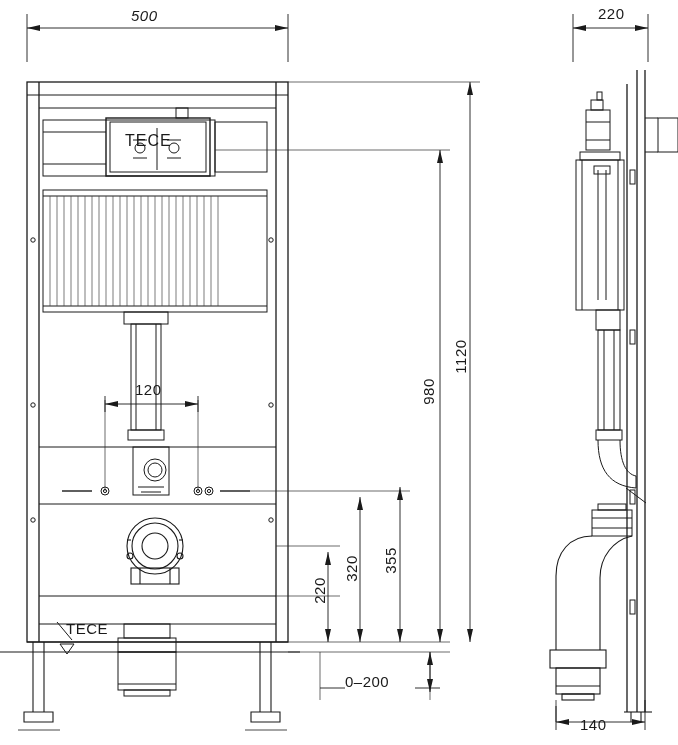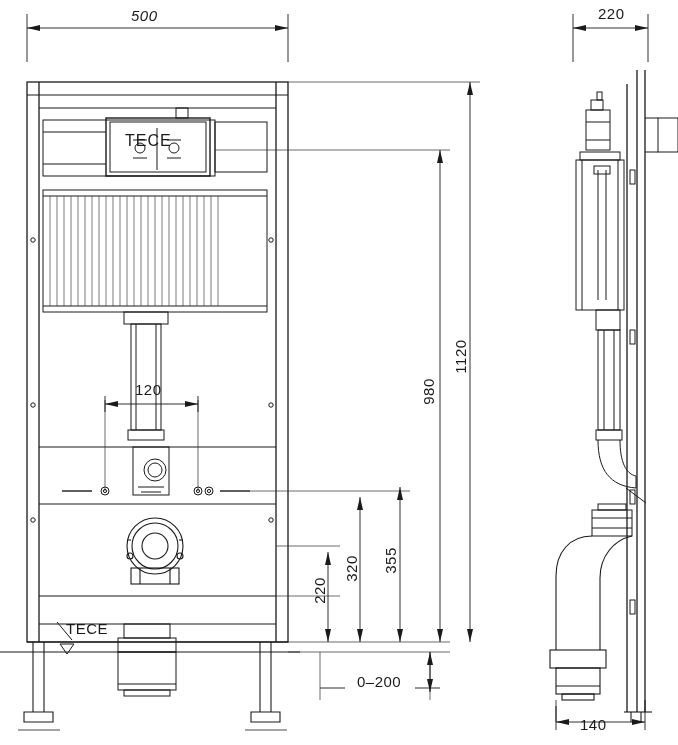--- a/index.html
+++ b/index.html
@@ -346,21 +346,21 @@
   <div class="dim-label vert" style="left:437px;top:348px;width:46px;text-align:center;">1120</div>
 
   <div class="dim-label vert" style="left:408px;top:383px;width:40px;text-align:center;">980</div>
 
   <div class="dim-label vert" style="left:370px;top:552px;width:40px;text-align:center;">355</div>
 
   <div class="dim-label vert" style="left:331px;top:560px;width:40px;text-align:center;">320</div>
 
   <div class="dim-label vert" style="left:299px;top:582px;width:40px;text-align:center;">220</div>
 
-  <div class="dim-label" style="left:345px;top:673px;margin-left:12px;">0–200</div>
+  <div class="dim-label" style="left:345px;top:673px;">0–200</div>
 
   <div class="dim-label" style="left:580px;top:716px;">140</div>
 
   <div class="dim-label" style="left:66px;top:620px;">TECE</div>
 
   <div class="dim-label" style="left:125px;top:132px;font-size:16px;letter-spacing:1px;">TECE</div>
 
 </div>
 
 </body></html>

